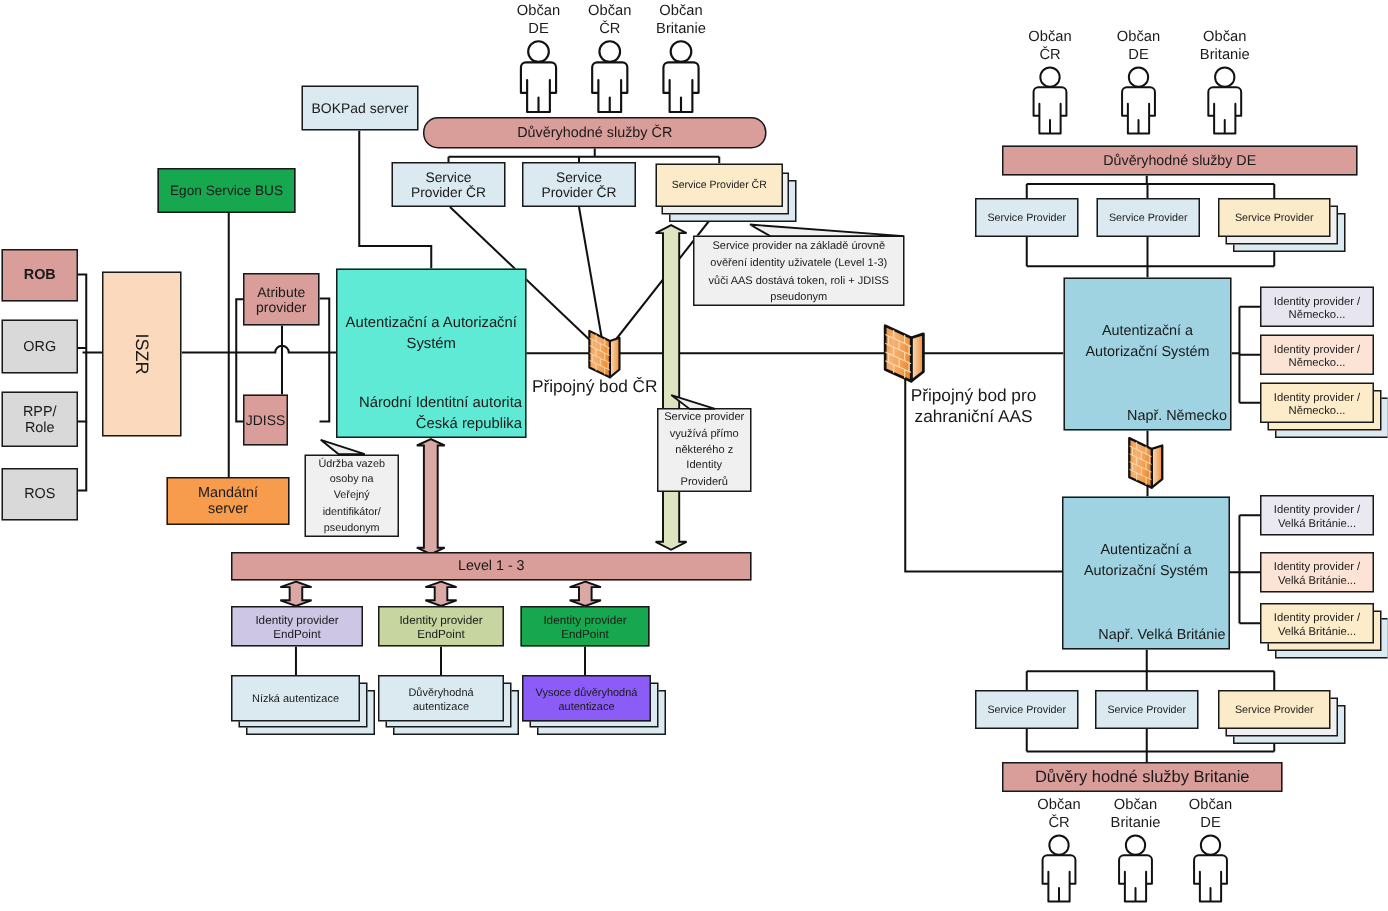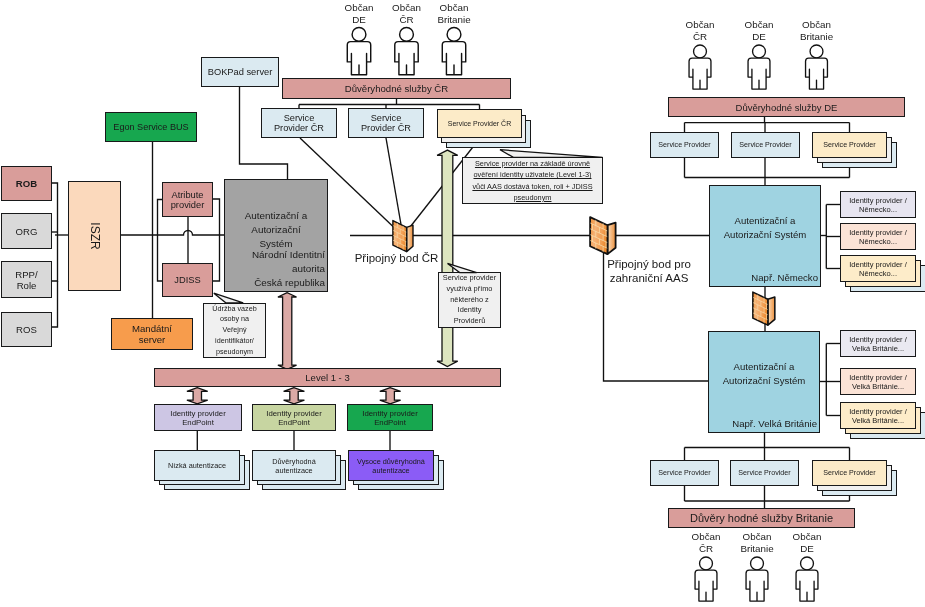--- a/index.html
+++ b/index.html
@@ -79,27 +79,27 @@
 <div class="node" style="left:1px;top:166px;width:51px;height:35px;background:#d99d9a;font-size:9.6px;padding:2px;font-weight:bold;">ROB</div>
 <div class="node" style="left:1px;top:213px;width:51px;height:36px;background:#d9d9d9;font-size:9.6px;padding:2px;">ORG</div>
 <div class="node" style="left:1px;top:261px;width:51px;height:37px;background:#d9d9d9;font-size:9.6px;padding:2px;">RPP/
 Role</div>
 <div class="node" style="left:1px;top:312px;width:51px;height:35px;background:#d9d9d9;font-size:9.6px;padding:2px;">ROS</div>
 <div class="node" style="left:68px;top:181px;width:53px;height:110px;background:#fbd9bc;font-size:12px;"><span style="transform:rotate(90deg);display:block;white-space:nowrap;">ISZR</span></div>
 <div class="node" style="left:201px;top:57px;width:78px;height:30px;background:#dbeaf1;font-size:9.3px;padding:2px;">BOKPad server</div>
 <div class="node" style="left:105px;top:112px;width:92px;height:30px;background:#17a74f;font-size:9.1px;padding:2px;">Egon Service BUS</div>
 <div class="node" style="left:162px;top:182px;width:51px;height:35px;background:#d99d9a;font-size:9.3px;padding:2px;">Atribute
 provider</div>
-<div class="node" style="left:162px;top:263px;width:51px;height:34px;background:#d99d9a;font-size:9.3px;padding:2px;">JDISS</div>
+<div class="node" style="left:162px;top:263px;width:30px;height:34px;background:#d99d9a;font-size:9.3px;padding:2px;">JDISS</div>
 <div class="node" style="left:111px;top:318px;width:82px;height:32px;background:#f79c4c;font-size:9.6px;padding:2px;">Mandátní
 server</div>
-<div class="node" style="left:224px;top:179px;width:104px;height:113px;background:#a3a3a3;flex-direction:column;justify-content:flex-start;align-items:stretch;padding:0;"><div style="font-size:9.9px;line-height:1.42;margin-top:29px;white-space:pre-line;text-align:center;">Autentizační a Autorizační
+<div class="node" style="left:224px;top:179px;width:127px;height:113px;background:#5eead4;flex-direction:column;justify-content:flex-start;align-items:stretch;padding:0;"><div style="font-size:9.9px;line-height:1.42;margin-top:29px;white-space:pre-line;text-align:center;">Autentizační a Autorizační
 Systém</div><div style="font-size:9.9px;line-height:1.42;position:absolute;left:0;right:2px;bottom:1px;white-space:pre-line;text-align:right;">Národní Identitní autorita
 Česká republika</div></div>
-<div class="node" style="left:282px;top:78px;width:229px;height:21px;background:#d99d9a;font-size:9.6px;padding:2px;">Důvěryhodné služby ČR</div>
+<div class="node" style="left:282px;top:78px;width:229px;height:21px;background:#d99d9a;font-size:9.6px;padding:2px;border-radius:10px;">Důvěryhodné služby ČR</div>
 <div class="node" style="left:261px;top:108px;width:76px;height:30px;background:#dbeaf1;font-size:9.2px;padding:2px;">Service
 Provider ČR</div>
 <div class="node" style="left:348px;top:108px;width:76px;height:30px;background:#dbeaf1;font-size:9.2px;padding:2px;">Service
 Provider ČR</div>
 <div class="shadow" style="left:446px;top:120px;width:85px;height:28px;background:#dbeaf1;"></div>
 <div class="shadow" style="left:441px;top:115px;width:85px;height:28px;background:#f0f0f0;"></div>
 <div class="node" style="left:437px;top:109px;width:85px;height:29px;background:#fcebc8;font-size:7px;padding:2px;">Service Provider ČR</div>
 <div class="node" style="left:154px;top:368px;width:347px;height:19px;background:#d99d9a;font-size:9.5px;padding:2px;">Level 1 - 3</div>
 <div class="node" style="left:154px;top:404px;width:88px;height:27px;background:#cdc6e4;font-size:7.8px;padding:2px;">Identity provider
 EndPoint</div>
@@ -148,21 +148,21 @@
 <div class="node" style="left:730px;top:460px;width:69px;height:26px;background:#dbeaf1;font-size:7.15px;padding:2px;">Service Provider</div>
 <div class="shadow" style="left:822px;top:470px;width:75px;height:26px;background:#dbeaf1;"></div>
 <div class="shadow" style="left:817px;top:465px;width:75px;height:26px;background:#f0f0f0;"></div>
 <div class="node" style="left:812px;top:460px;width:75px;height:26px;background:#fcebc8;font-size:7.15px;padding:2px;">Service Provider</div>
 <div class="node" style="left:668px;top:508px;width:187px;height:20px;background:#d99d9a;font-size:11px;padding:2px;">Důvěry hodné služby Britanie</div>
 <div class="node" style="left:203px;top:303px;width:63px;height:55px;background:#f0f0f0;font-size:7.2px;line-height:1.5;padding:1px 2px;z-index:7;">Údržba vazeb
 osoby na
 Veřejný
 identifikátor/
 pseudonym</div>
-<div class="node" style="left:462px;top:157px;width:141px;height:47px;background:#f0f0f0;font-size:7.35px;line-height:1.55;padding:1px 2px;z-index:7;text-decoration:underline;">Service provider na základě úrovně
+<div class="node" style="left:462px;top:157px;width:141px;height:47px;background:#f0f0f0;font-size:7.35px;line-height:1.55;padding:1px 2px;z-index:7;">Service provider na základě úrovně
 ověření identity uživatele (Level 1-3)
 vůči AAS dostává token, roli + JDISS
 pseudonym</div>
 <div class="node" style="left:438px;top:272px;width:63px;height:56px;background:#f0f0f0;font-size:7.4px;line-height:1.48;padding:1px 2px;z-index:7;">Service provider
 využívá přímo
 některého z
 Identity
 Providerů</div>
 <div class="lbl" style="left:319px;top:2px;width:80px;font-size:9.8px;line-height:1.18;"><div>Občan</div><div>DE</div></div>
 <div class="lbl" style="left:366.5px;top:2px;width:80px;font-size:9.8px;line-height:1.18;"><div>Občan</div><div>ČR</div></div>

